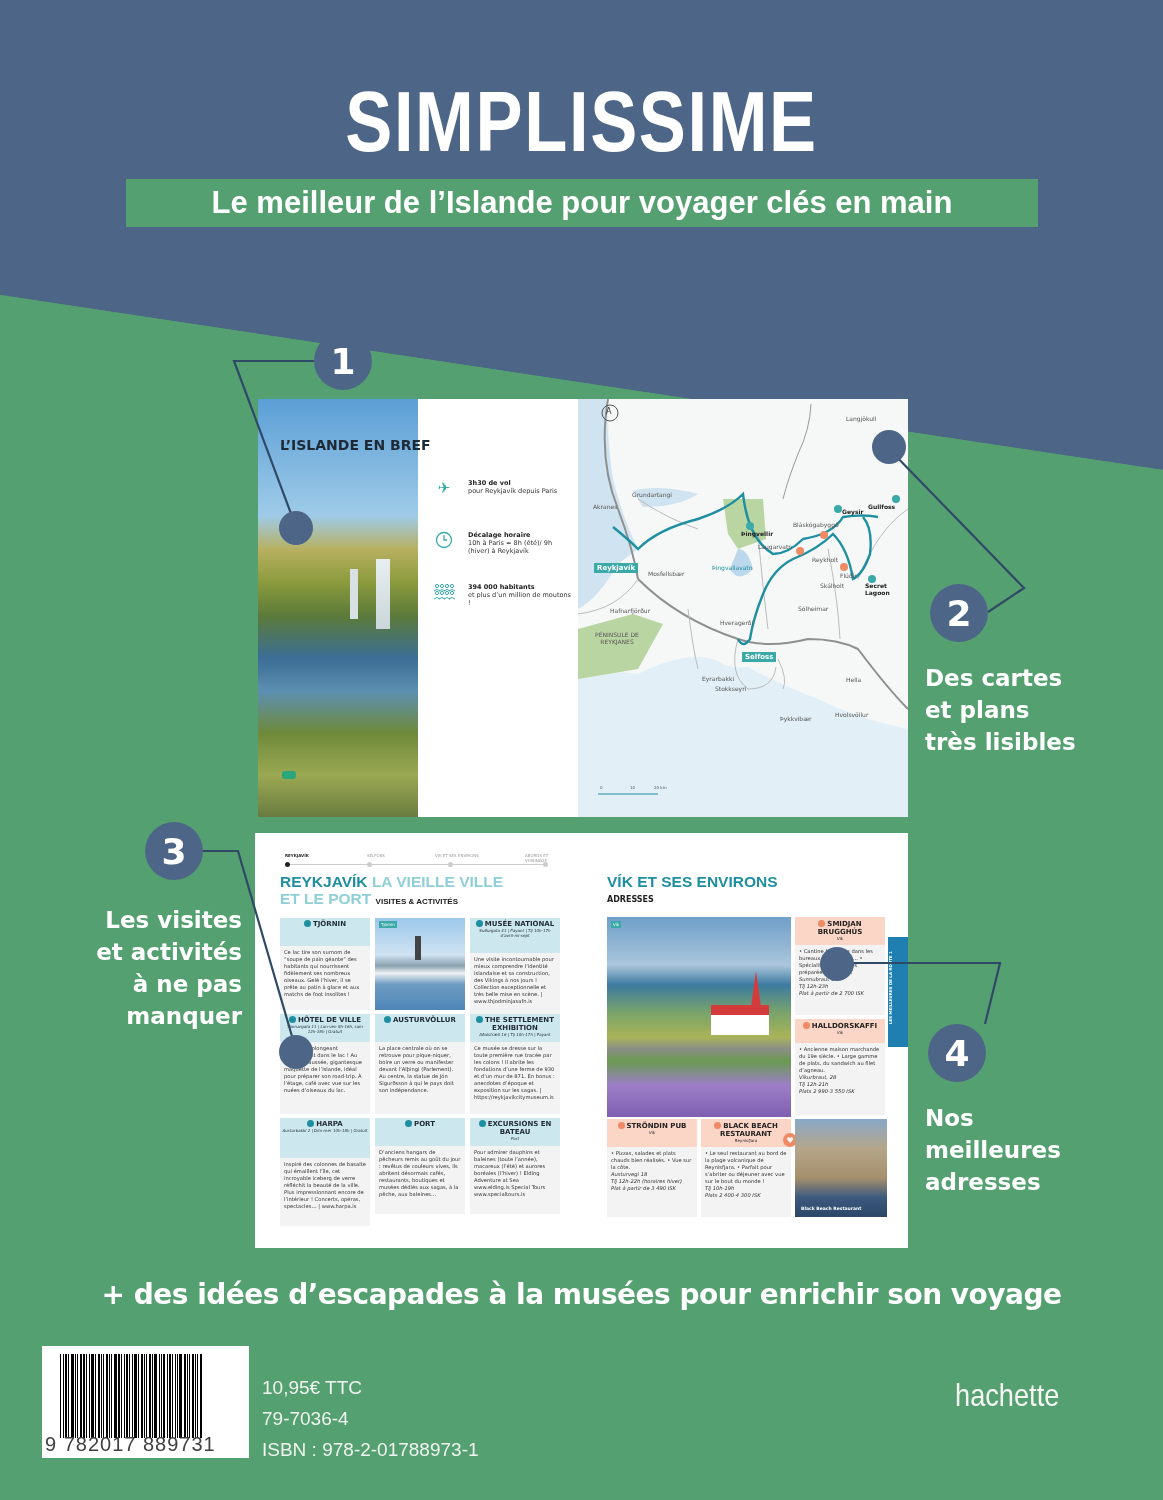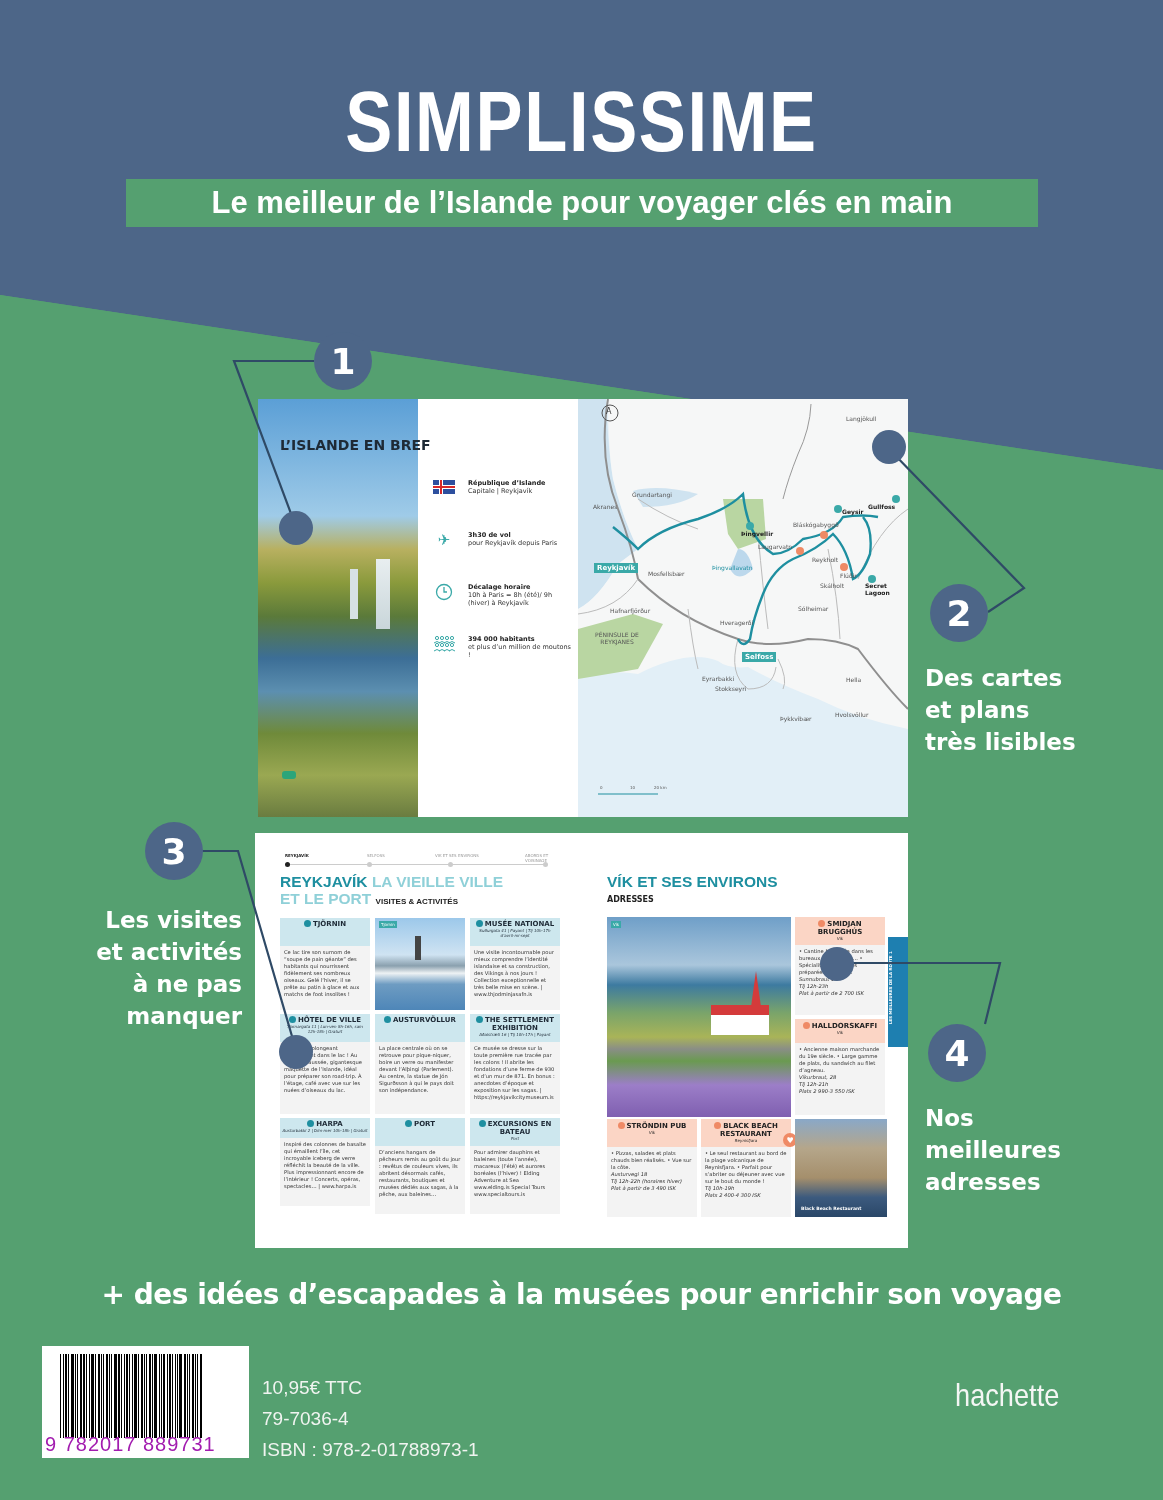--- a/index.html
+++ b/index.html
@@ -52,21 +52,21 @@
 .rcell .hd{background:#fbd5c5;text-align:center;font-weight:700;font-size:7px;color:#222;line-height:8px;padding:3px 2px}
 .rcell .hd .meta{display:block;font-size:4px;font-weight:400;font-style:italic;line-height:5px}
 .rcell .bd{background:#f3f3f3;font-size:5.2px;line-height:7px;color:#333;padding:3px 4px}
 .sidetab{position:absolute;right:0;top:104px;width:20px;height:110px;background:#1e7fb0;color:#fff;font-size:4px;writing-mode:vertical-rl;transform:rotate(180deg);text-align:center;padding-top:8px;font-weight:700}
 .photo-bb{position:absolute;background:linear-gradient(180deg,#89a8c8 0%,#b5a68a 30%,#a58f6c 60%,#3c5a7e 80%,#2a4768 100%)}
 .heart{position:absolute;width:14px;height:14px;border-radius:50%;background:#ef8a65;color:#fff;font-size:8px;display:flex;align-items:center;justify-content:center}
 .bottom-line{position:absolute;left:0;width:1163px;top:1278px;text-align:center;font-family:"DejaVu Sans",sans-serif;font-weight:700;font-size:28px;letter-spacing:-0.5px}
 .barcode{position:absolute;left:42px;top:1346px;width:207px;height:112px;background:#fff}
 .bars{position:absolute;left:18px;top:8px;width:178px;height:84px;display:flex;align-items:stretch}
 .bars i{display:block;height:100%;background:#000}
-.bc-num{position:absolute;left:3px;bottom:2px;font-family:"Liberation Sans",sans-serif;font-size:20px;color:#a21caf;letter-spacing:1px;white-space:nowrap}
+.bc-num{position:absolute;left:3px;bottom:2px;font-family:"Liberation Sans",sans-serif;font-size:20px;color:#404040;letter-spacing:1px;white-space:nowrap}
 .price-info{position:absolute;left:262px;top:1372px;font-family:"Liberation Sans",sans-serif;font-size:19px;line-height:31px;color:#f0f4f0}
 .publisher{position:absolute;left:955px;top:1377px;font-family:"Liberation Sans",sans-serif;font-size:32px;color:#f4f6f4;transform:scaleX(0.85);transform-origin:left}
 </style>
 </head>
 <body>
 
 <div class="bg-top"></div>
 <div class="bg-green"></div>
 
 <div class="title">SIMPLISSIME</div>
@@ -99,32 +99,20 @@
 </div>
 
 <div class="page" style="left:258px;top:399px;width:650px;height:418px">
   <div class="photo1">
     <div class="fall1"></div>
     <div class="fall2"></div>
     <div class="gsticker"></div>
   </div>
   <div class="bref-title">L’ISLANDE EN BREF</div>
   <div class="info-list">
-    <div class="info-item">
-      <span class="info-icon">
-          <svg width="22" height="16">
-            <rect width="22" height="14" fill="#2d4f9e"></rect>
-            <rect x="6" width="4" height="14" fill="#fff"></rect>
-            <rect y="5" width="22" height="4" fill="#fff"></rect>
-            <rect x="7" width="2" height="14" fill="#d72828"></rect>
-            <rect y="6" width="22" height="2" fill="#d72828"></rect>
-          </svg>
-        </span>
-      <div class="info-text"><b>République d’Islande</b><span>Capitale | Reykjavík</span></div>
-    </div>
     <div class="info-item">
       <span class="info-icon">✈</span>
       <div class="info-text"><b>3h30 de vol</b><span>pour Reykjavík depuis Paris</span></div>
     </div>
     <div class="info-item">
       <span class="info-icon">
           <svg width="18" height="18">
             <circle cx="9" cy="9" r="7.5" fill="none" stroke="#3aa9a8" stroke-width="1.3"></circle>
             <polyline points="9,4 9,9 12,9" fill="none" stroke="#3aa9a8" stroke-width="1.3"></polyline>
           </svg>
@@ -247,37 +235,37 @@
   <div class="grid">
     <div class="cell" style="left:0;top:0">
       <div class="hd" style="height:28px"><span class="num"></span><span>TJÖRNIN</span></div>
       <div class="bd" style="height:64px">Ce lac tire son surnom de “soupe de pain géante” des habitants qui nourrissent fidèlement ses nombreux oiseaux. Gelé l’hiver, il se prête au patin à glace et aux matchs de foot insolites !</div>
     </div>
     <div class="photo-lake" style="left:95px;top:0;width:90px;height:92px">
       <div class="church"></div>
       <span style="position:absolute;left:4px;top:3px;background:#3aa9a8;color:#fff;font-size:4px;padding:1px 2px">Tjörnin</span>
     </div>
     <div class="cell" style="left:190px;top:0">
-      <div class="hd" style="height:28px"><span class="num"></span><span>MUSÉE NATIONAL</span><span class="meta">Suðurgata 41 | Payant | Tlj 10h-17h d’avril-mi-sept</span></div>
+      <div class="hd" style="height:35px"><span class="num"></span><span>MUSÉE NATIONAL</span><span class="meta">Suðurgata 41 | Payant | Tlj 10h-17h d’avril-mi-sept</span></div>
       <div class="bd" style="height:64px">Une visite incontournable pour mieux comprendre l’identité islandaise et sa construction, des Vikings à nos jours ! Collection exceptionnelle et très belle mise en scène. | www.thjodminjasafn.is</div>
     </div>
     <div class="cell" style="left:0;top:96px">
       <div class="hd" style="height:28px"><span class="num"></span><span>HÔTEL DE VILLE</span><span class="meta">Tjarnargata 11 | Lun-ven 8h-16h, sam 12h-18h | Gratuit</span></div>
       <div class="bd" style="height:72px">Sur pilotis plongeant directement dans le lac ! Au rez-de-chaussée, gigantesque maquette de l’Islande, idéal pour préparer son road-trip. À l’étage, café avec vue sur les nuées d’oiseaux du lac.</div>
     </div>
     <div class="cell" style="left:95px;top:96px">
       <div class="hd" style="height:28px"><span class="num"></span><span>AUSTURVÖLLUR</span></div>
       <div class="bd" style="height:72px">La place centrale où on se retrouve pour pique-niquer, boire un verre ou manifester devant l’Alþingi (Parlement). Au centre, la statue de Jón Sigurðsson à qui le pays doit son indépendance.</div>
     </div>
     <div class="cell" style="left:190px;top:96px">
       <div class="hd" style="height:28px"><span class="num"></span><span>THE SETTLEMENT EXHIBITION</span><span class="meta">Aðalstræti 16 | Tlj 10h-17h | Payant</span></div>
       <div class="bd" style="height:72px">Ce musée se dresse sur la toute première rue tracée par les colons ! Il abrite les fondations d’une ferme de 930 et d’un mur de 871. En bonus : anecdotes d’époque et exposition sur les sagas. | https://reykjavikcitymuseum.is</div>
     </div>
     <div class="cell" style="left:0;top:200px">
-      <div class="hd" style="height:20px"><span class="num"></span><span>HARPA</span><span class="meta">Austurbakki 2 | Dim-mer 10h-18h | Gratuit</span></div>
+      <div class="hd" style="height:40px"><span class="num"></span><span>HARPA</span><span class="meta">Austurbakki 2 | Dim-mer 10h-18h | Gratuit</span></div>
       <div class="bd" style="height:68px">Inspiré des colonnes de basalte qui émaillent l’île, cet incroyable iceberg de verre réfléchit la beauté de la ville. Plus impressionnant encore de l’intérieur ! Concerts, opéras, spectacles… | www.harpa.is</div>
     </div>
     <div class="cell" style="left:95px;top:200px">
       <div class="hd" style="height:28px"><span class="num"></span><span>PORT</span></div>
       <div class="bd" style="height:68px">D’anciens hangars de pêcheurs remis au goût du jour : revêtus de couleurs vives, ils abritent désormais cafés, restaurants, boutiques et musées dédiés aux sagas, à la pêche, aux baleines…</div>
     </div>
     <div class="cell" style="left:190px;top:200px">
       <div class="hd" style="height:28px"><span class="num"></span><span>EXCURSIONS EN BATEAU</span><span class="meta">Port</span></div>
       <div class="bd" style="height:68px">Pour admirer dauphins et baleines (toute l’année), macareux (l’été) et aurores boréales (l’hiver) ! Elding Adventure at Sea www.elding.is Special Tours www.specialtours.is</div>
     </div>

